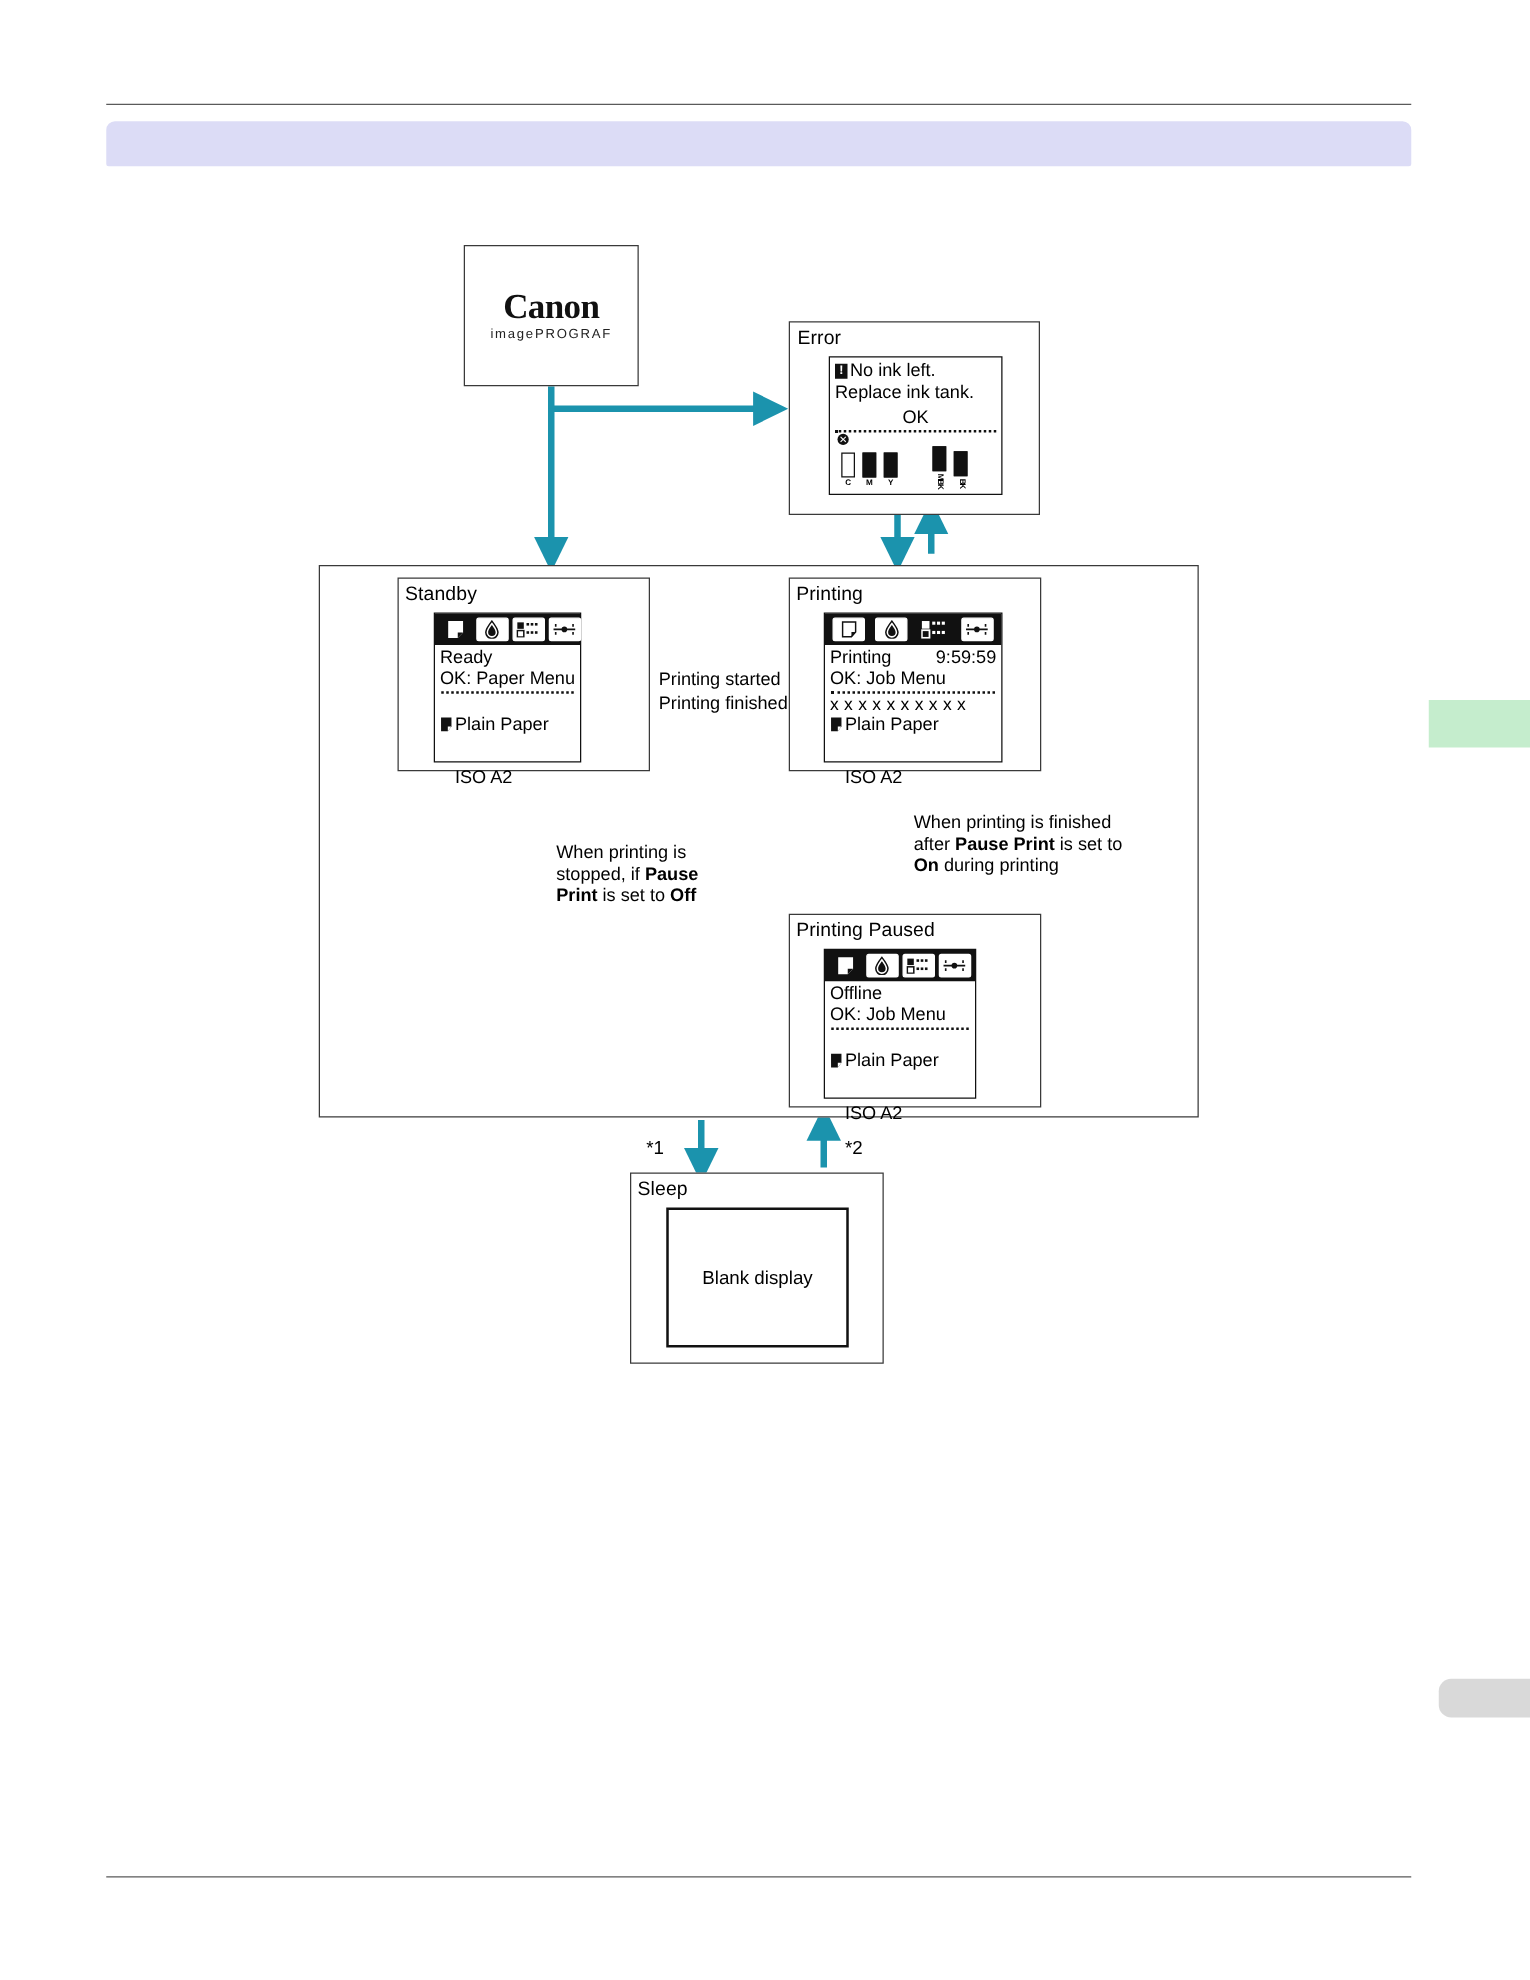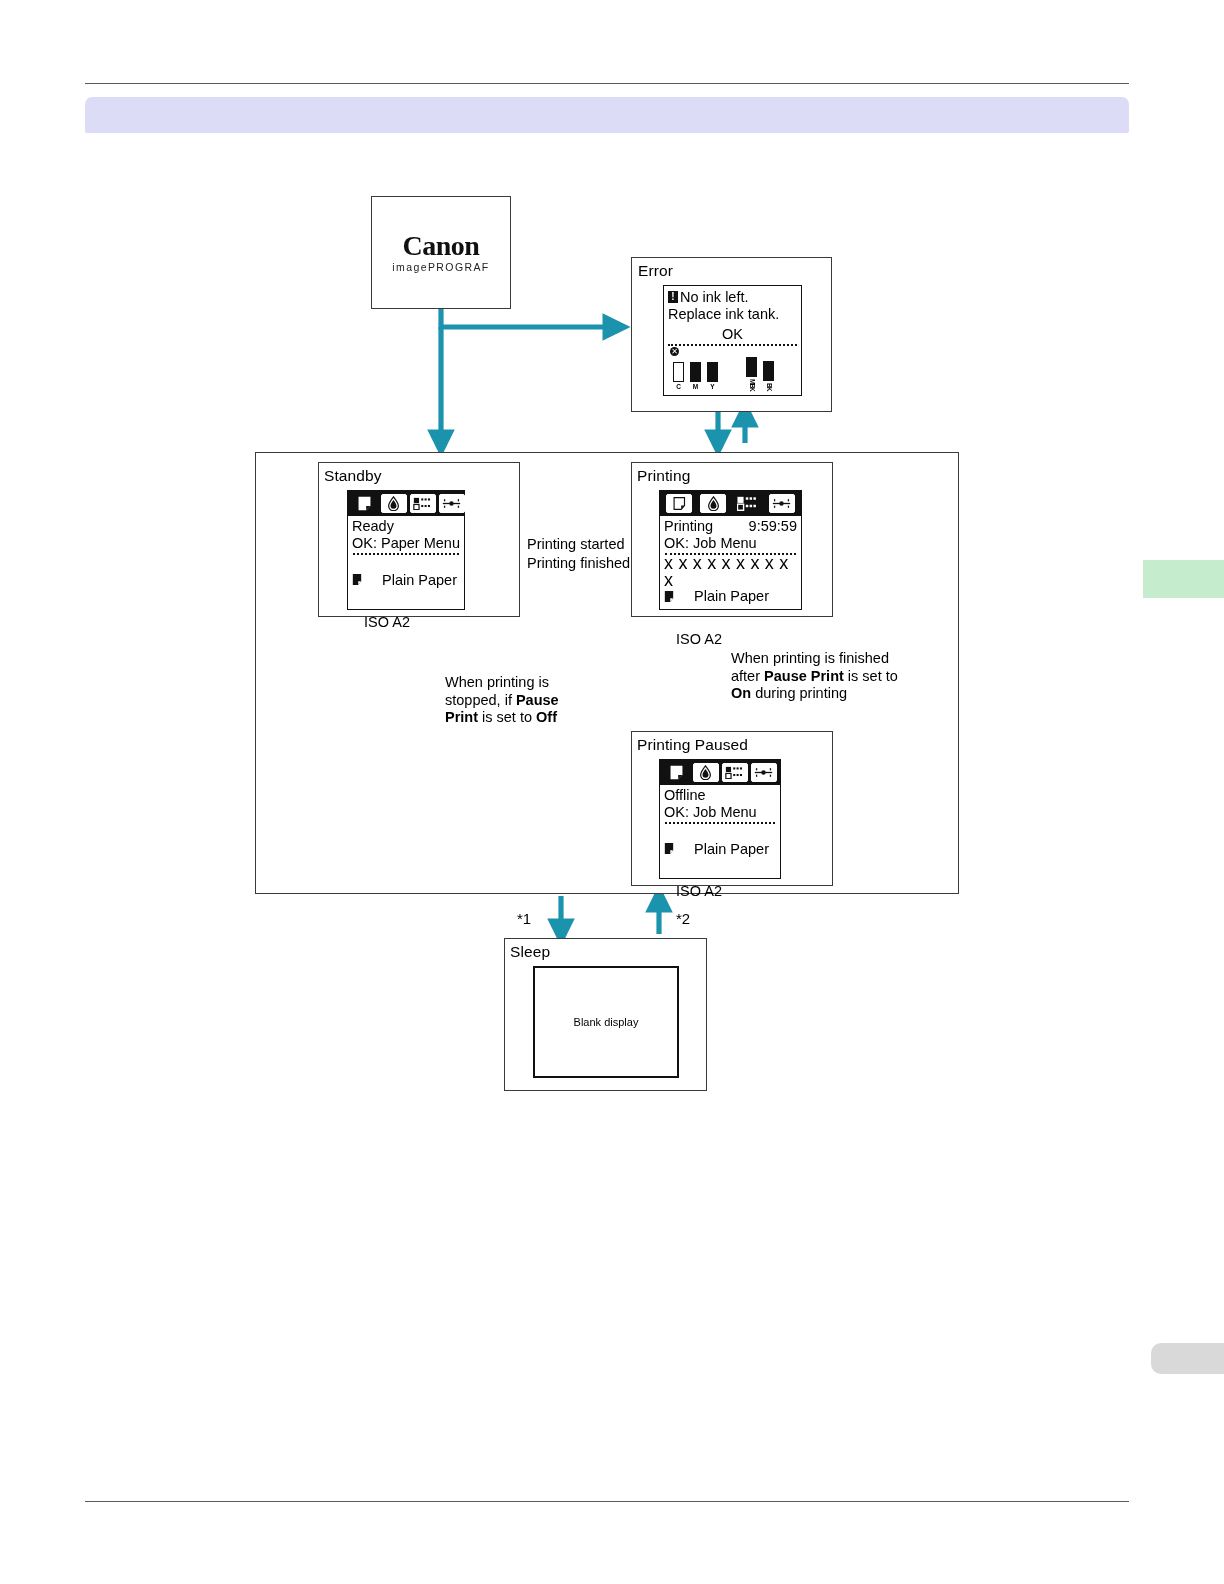--- a/index.html
+++ b/index.html
@@ -40,21 +40,21 @@
   
   .lcd{position:absolute;border:1.6px solid #111;background:#fff;box-sizing:border-box;}
   .lcd-iconbar{position:relative;height:25px;background:#111;display:flex;align-items:center;padding:0 2px;box-sizing:border-box;}
   .ic-cell{flex:1;display:flex;align-items:center;justify-content:center;height:21px;margin:0 1.5px;}
   .ic-box{border:1.5px solid #fff;background:#fff;border-radius:2px;width:26px;height:19px;display:flex;align-items:center;justify-content:center;box-sizing:border-box;}
   .ic-plain{width:26px;height:19px;display:flex;align-items:center;justify-content:center;}
 
   .lcd-body{position:relative;padding:2px 4px 0 4px;font-size:14.5px;line-height:16.5px;}
   .row{display:flex;justify-content:space-between;white-space:nowrap;}
   .dots{height:0;border-top:2px dotted #111;margin:2px 1px 0 1px;}
-  .media-line{display:flex;align-items:center;gap:20px;white-space:nowrap;text-align:center;}
+  .media-line{display:flex;align-items:center;gap:2px;white-space:nowrap;text-align:center;}
   .media-sub{padding-left:12px;margin-top:26px;}
 
   
   #error-box{left:631px;top:257px;width:201px;height:155px;}
   #error-title{left:638px;top:263px;}
   #error-lcd{left:663px;top:285px;width:139px;height:111px;}
   .err-line{font-size:14.5px;line-height:16.5px;display:flex;align-items:center;white-space:nowrap;}
   .warn-glyph{display:inline-block;width:10px;height:12px;background:#111;color:#fff;font-size:10px;line-height:12px;text-align:center;font-weight:bold;margin-right:2px;}
   .err-ok{text-align:center;font-size:14.5px;line-height:17px;margin-top:4px;}
   .err-dots{border-top:2px dotted #111;margin-top:1px;}
@@ -82,21 +82,21 @@
 
   
   #paused-box{left:631px;top:731px;width:202px;height:155px;}
   #paused-title{left:637px;top:737px;}
   #paused-lcd{left:659px;top:759px;width:122px;height:120px;}
 
   
   #sleep-box{left:504px;top:938px;width:203px;height:153px;}
   #sleep-title{left:510px;top:944px;}
   #sleep-lcd{left:533px;top:966px;width:146px;height:112px;border:2px solid #111;display:flex;align-items:center;justify-content:center;}
-  .blank-txt{font-size:11px;}
+  .blank-txt{font-size:15px;}
 
   
   svg.links{position:absolute;left:0;top:0;width:1224px;height:1584px;pointer-events:none;}
 
   
   .cap{position:absolute;font-size:14.5px;line-height:17.5px;color:#000;white-space:nowrap;}
   .cap b{font-weight:bold;}
   #cap-started{left:527px;top:512px;margin-top:24px;}
   #cap-finished{left:527px;top:555px;}
   #cap-stopped{left:445px;top:674px;}
@@ -316,21 +316,21 @@
         </div>
       </div>
     </div>
     <div class="lcd-body">
       <div class="row">
         <span>Printing</span>
         <span>9:59:59</span>
       </div>
       <div>OK: Job Menu</div>
       <div class="dots"></div>
-      <div style="font-size:18px;letter-spacing:.2px;">x x x x x x x x x x</div>
+      <div style="font-size:14px;letter-spacing:.2px;">x x x x x x x x x x</div>
       <div class="media-line">
         <svg width="10" height="13" viewBox="0 0 12 15">
           <path d="M1,1 H11 V9.5 L7.5,14 H1 Z" fill="#111"></path>
           <path d="M11,9.5 L7.5,14 V9.5 Z" fill="#fff"></path>
         </svg>
         <span>Plain Paper</span>
       </div>
       <div class="media-sub">ISO A2</div>
     </div>
   </div>

